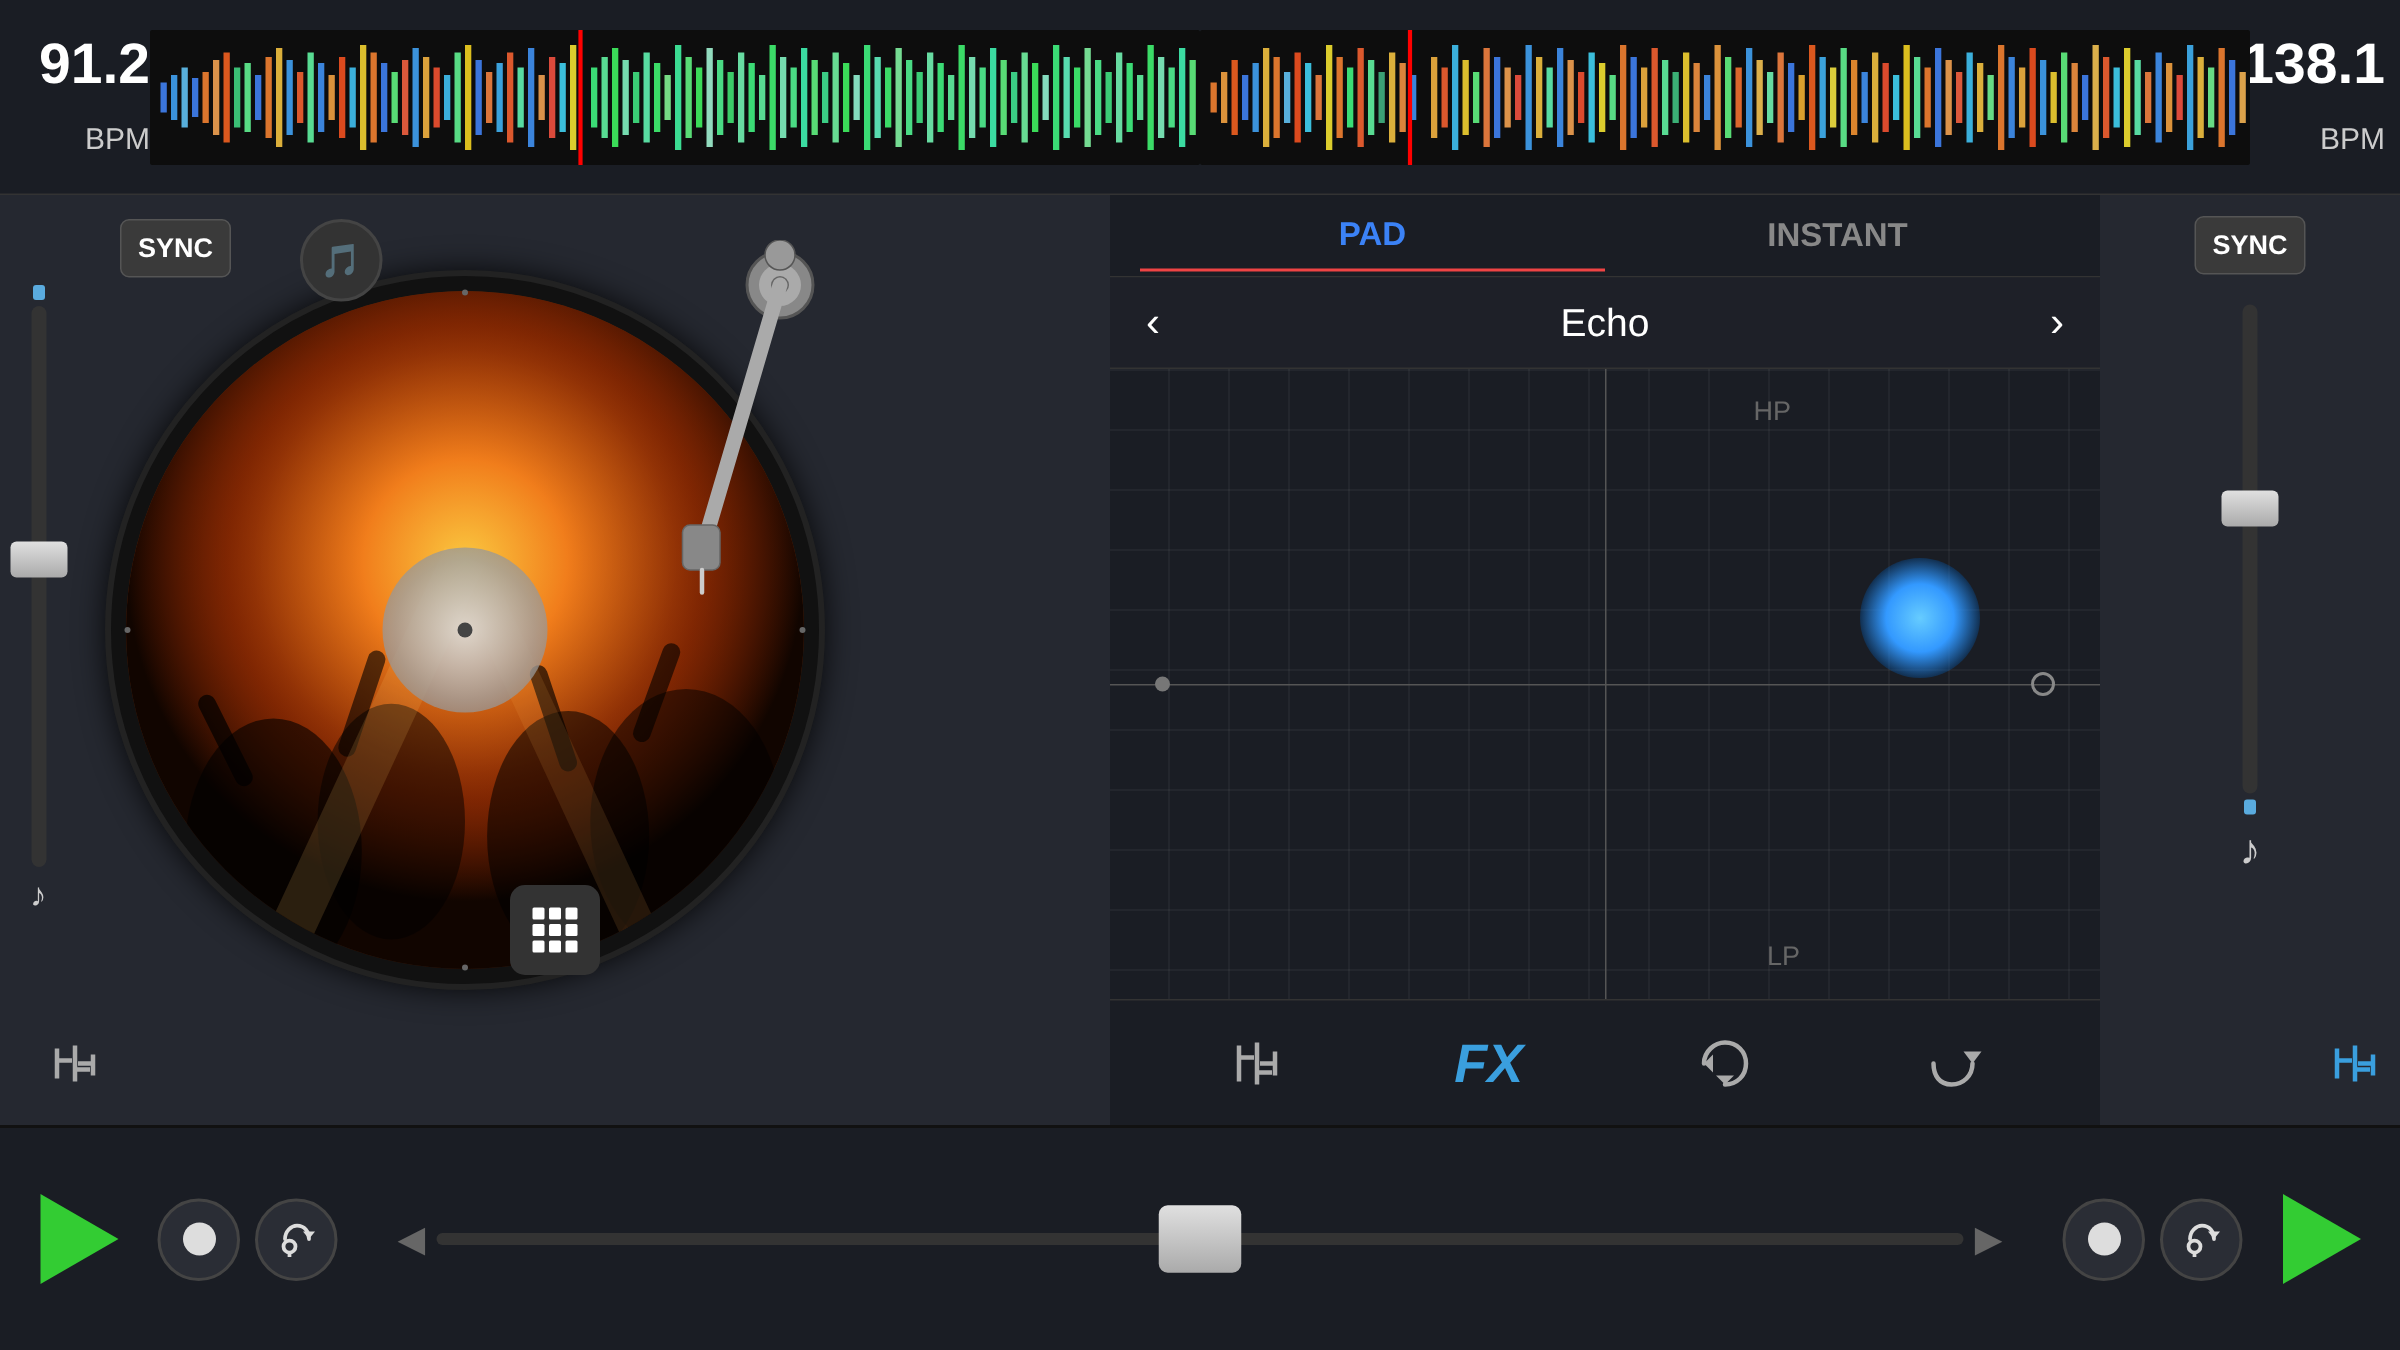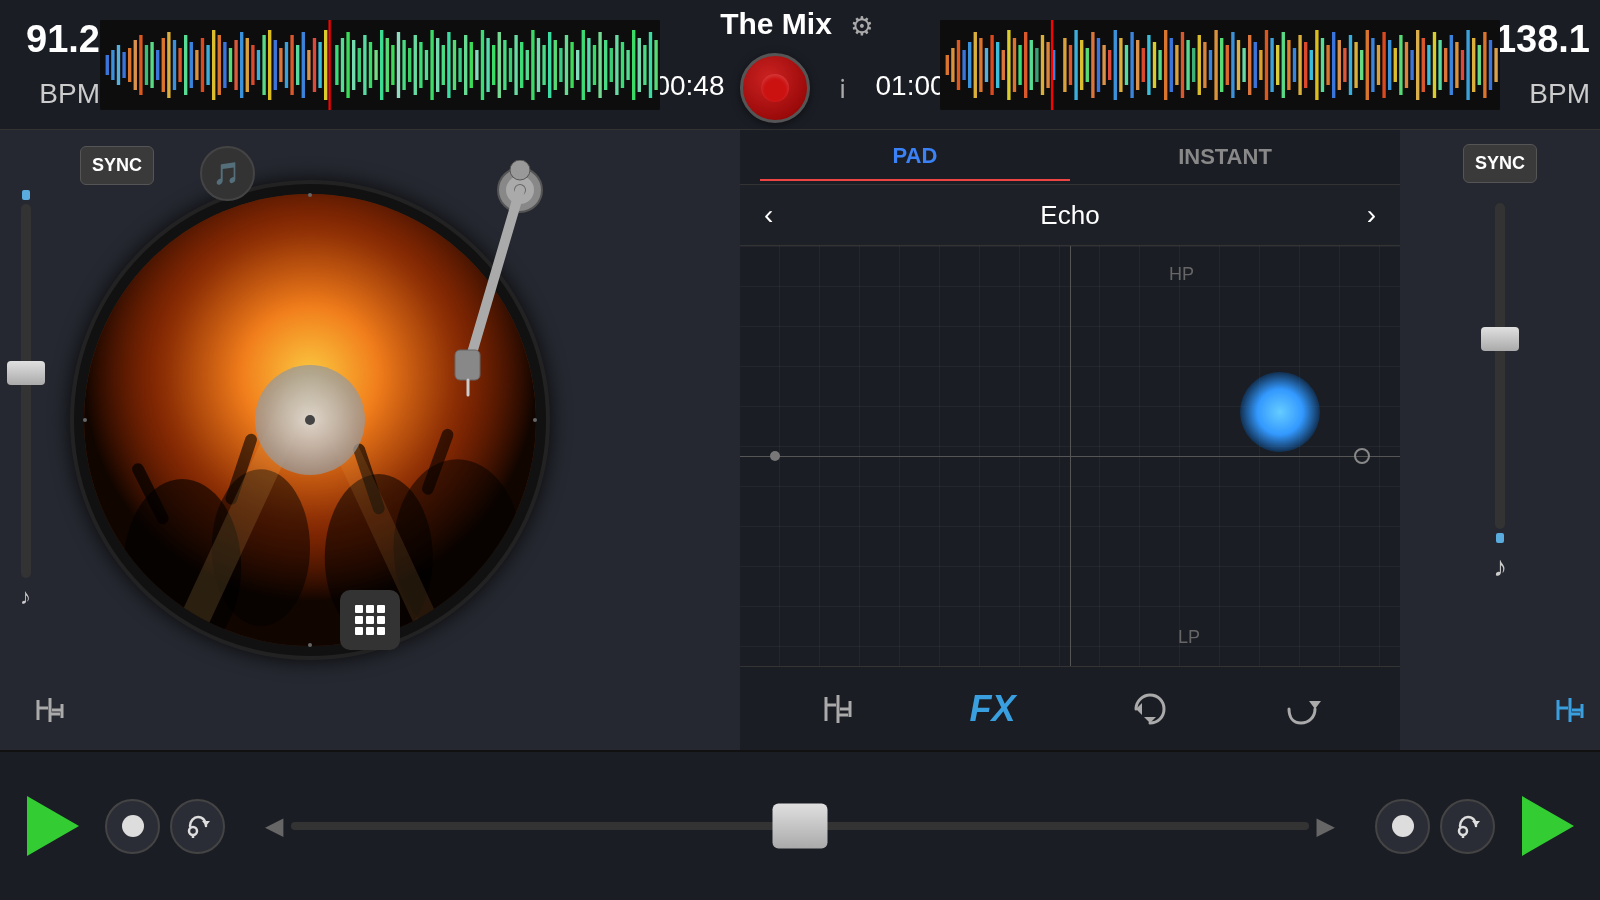--- a/index.html
+++ b/index.html
@@ -28,21 +28,21 @@
       width: 90px;
       flex-shrink: 0;
     }
     .bpm-number {
       font-size: 38px;
       font-weight: bold;
       color: #fff;
       line-height: 1;
     }
     .bpm-label {
-      font-size: 28px;
+      font-size: 20px;
       color: #ccc;
       margin-top: 20px;
     }
     .waveform-left, .waveform-right {
       flex: 1;
       height: 90px;
       background: #111;
       position: relative;
       overflow: hidden;
       border-radius: 2px;
@@ -518,34 +518,20 @@
         <rect x="480" y="18" width="3" height="54" fill="#88ffcc"></rect>
         <rect x="485" y="25" width="3" height="40" fill="#55ff99"></rect>
         <rect x="490" y="12" width="3" height="66" fill="#44ffbb"></rect>
         <rect x="495" y="20" width="3" height="50" fill="#66ff88"></rect>
       </g>
 
       <line x1="205" y1="0" x2="205" y2="90" stroke="red" stroke-width="2"></line>
     </svg>
   </div>
 
-  <div class="center-controls">
-    <div style="display:flex; align-items:center; gap:12px; margin-bottom:6px;">
-      <span class="track-title">The Mix</span>
-      <div class="gear-icon">⚙</div>
-    </div>
-    <div style="display:flex; align-items:center; gap:15px;">
-      <span class="track-time">00:48</span>
-      <div class="record-btn">
-        <div class="record-btn-inner"></div>
-      </div>
-      <div class="info-icon">ℹ</div>
-      <span class="track-time">01:00</span>
-    </div>
-  </div>
 
   <div class="waveform-right">
     <svg class="waveform-svg" viewBox="0 0 500 90" preserveAspectRatio="none">
       <rect width="500" height="90" fill="#0d0d0d"></rect>
       <g opacity="0.85">
 
         <rect x="5" y="35" width="3" height="20" fill="#ff8833"></rect>
         <rect x="10" y="28" width="3" height="34" fill="#ffaa44"></rect>
         <rect x="15" y="20" width="3" height="50" fill="#ff6622"></rect>
         <rect x="20" y="30" width="3" height="30" fill="#4488ff"></rect>

